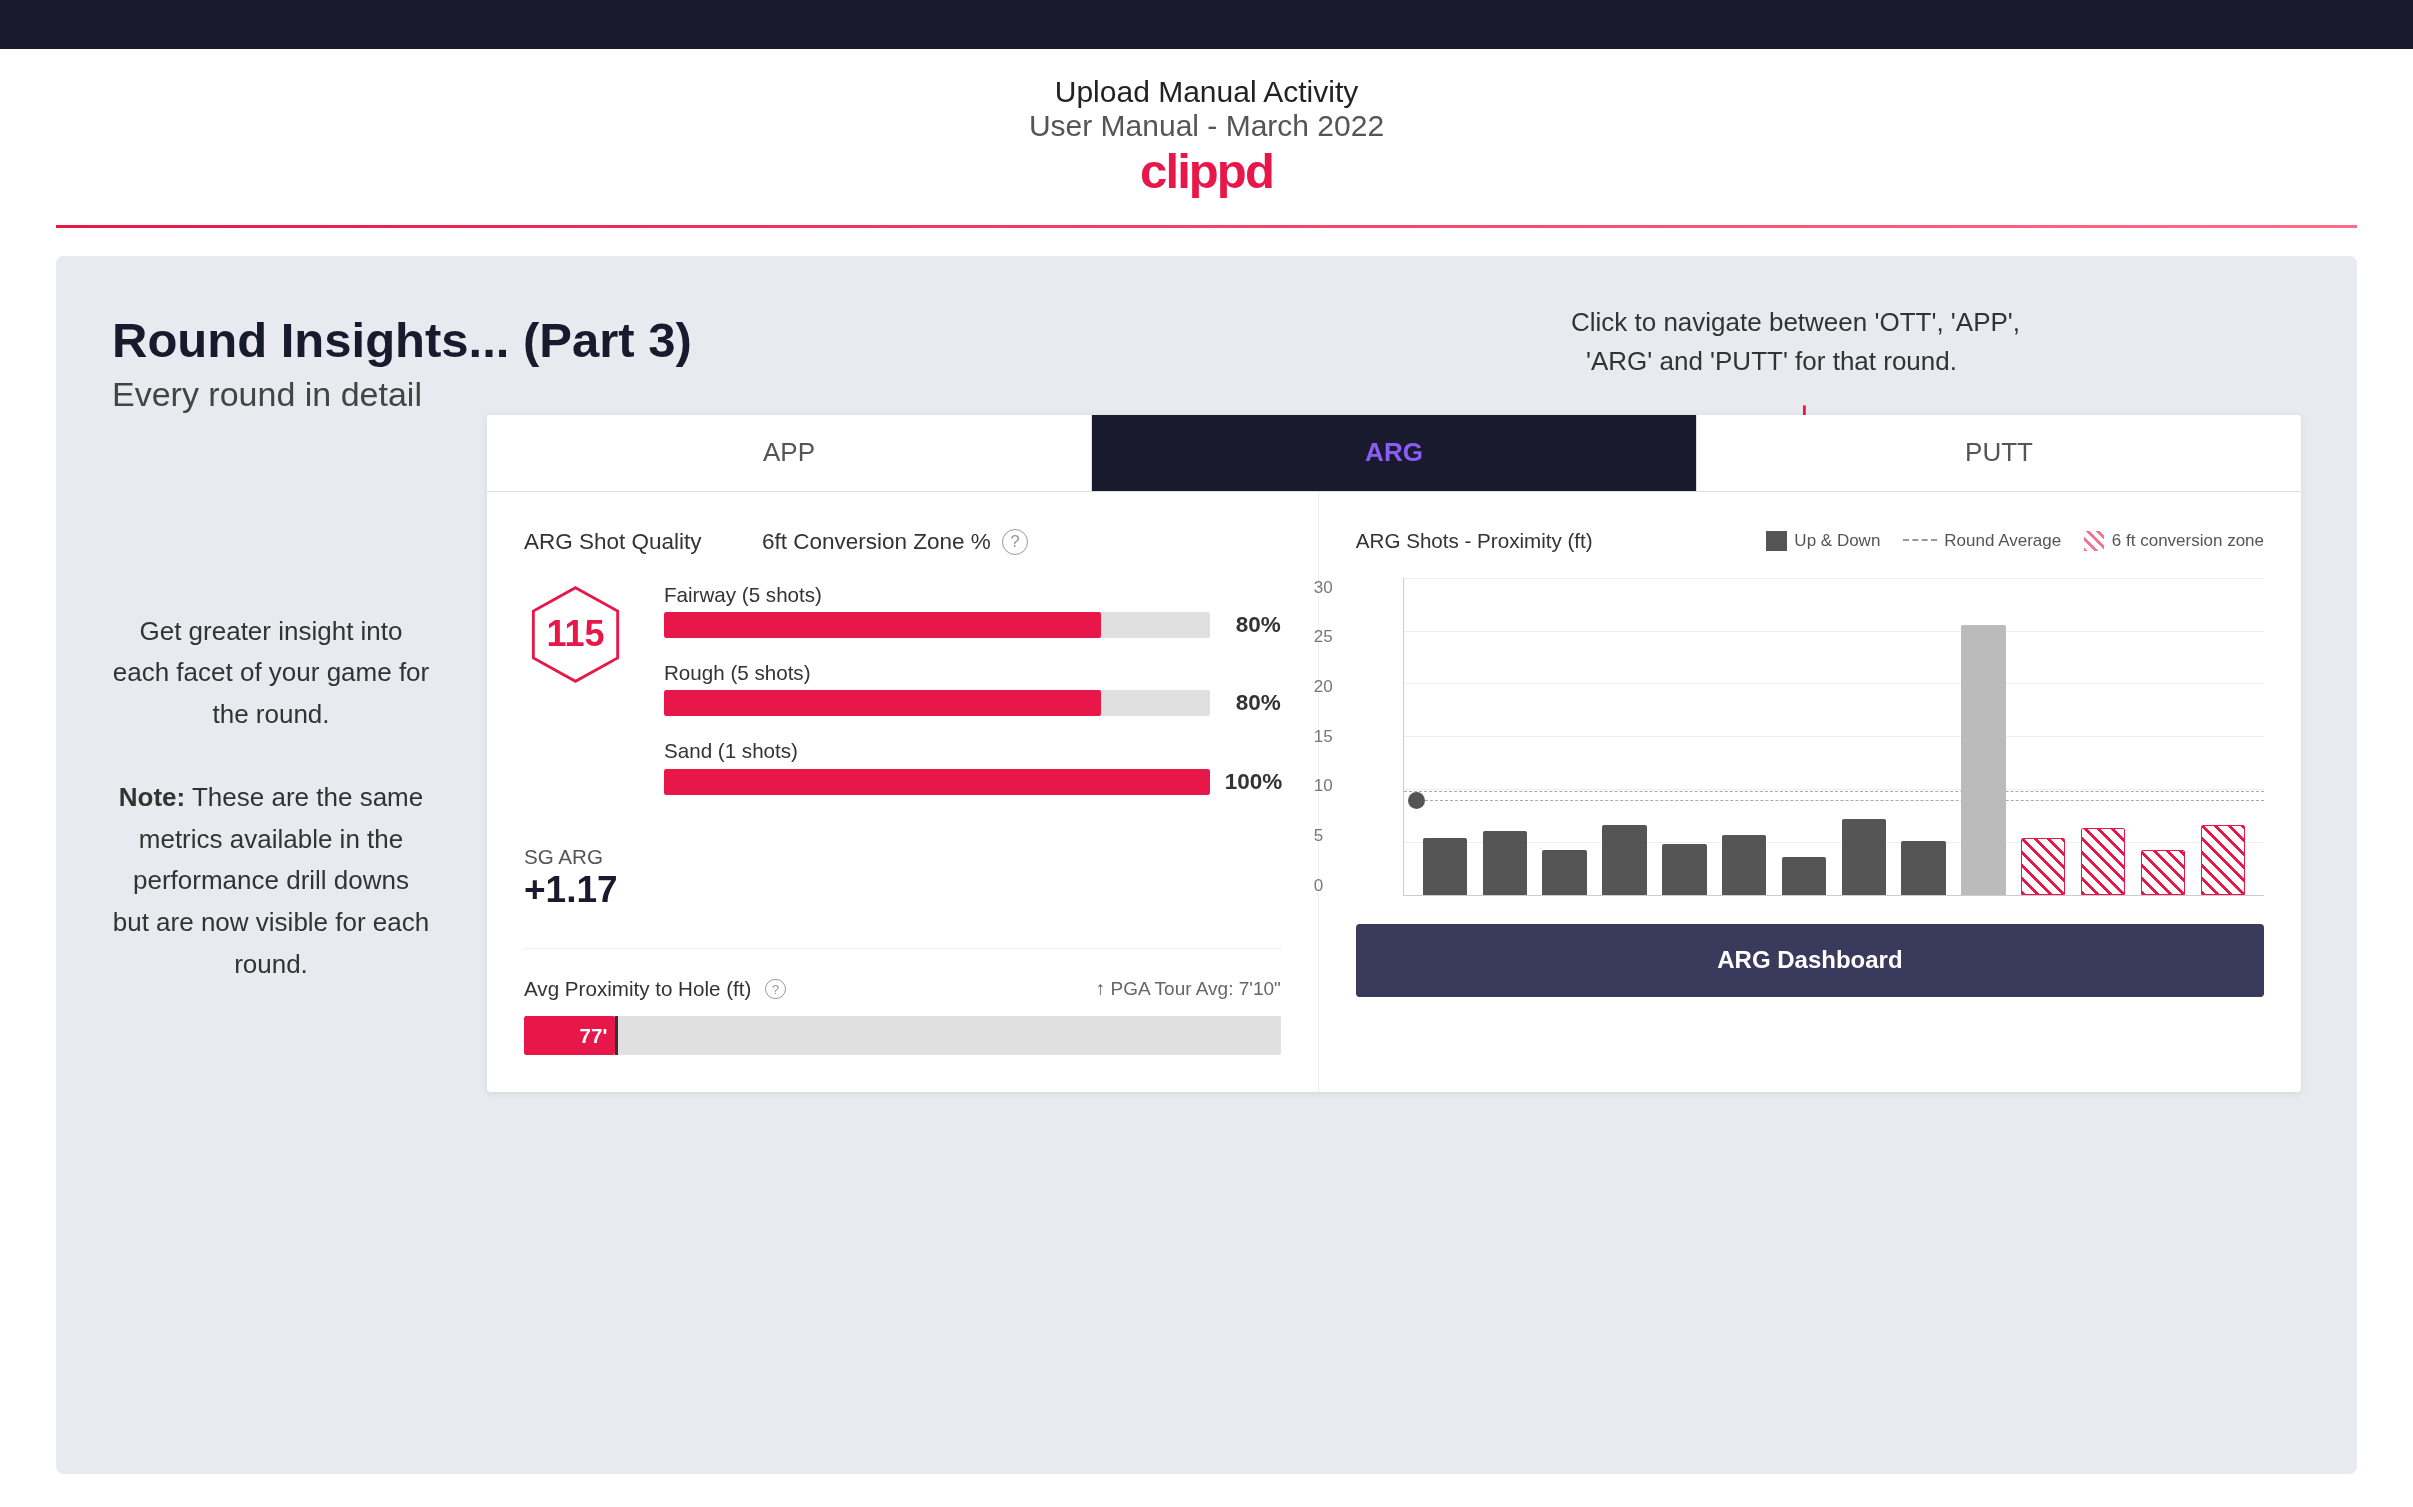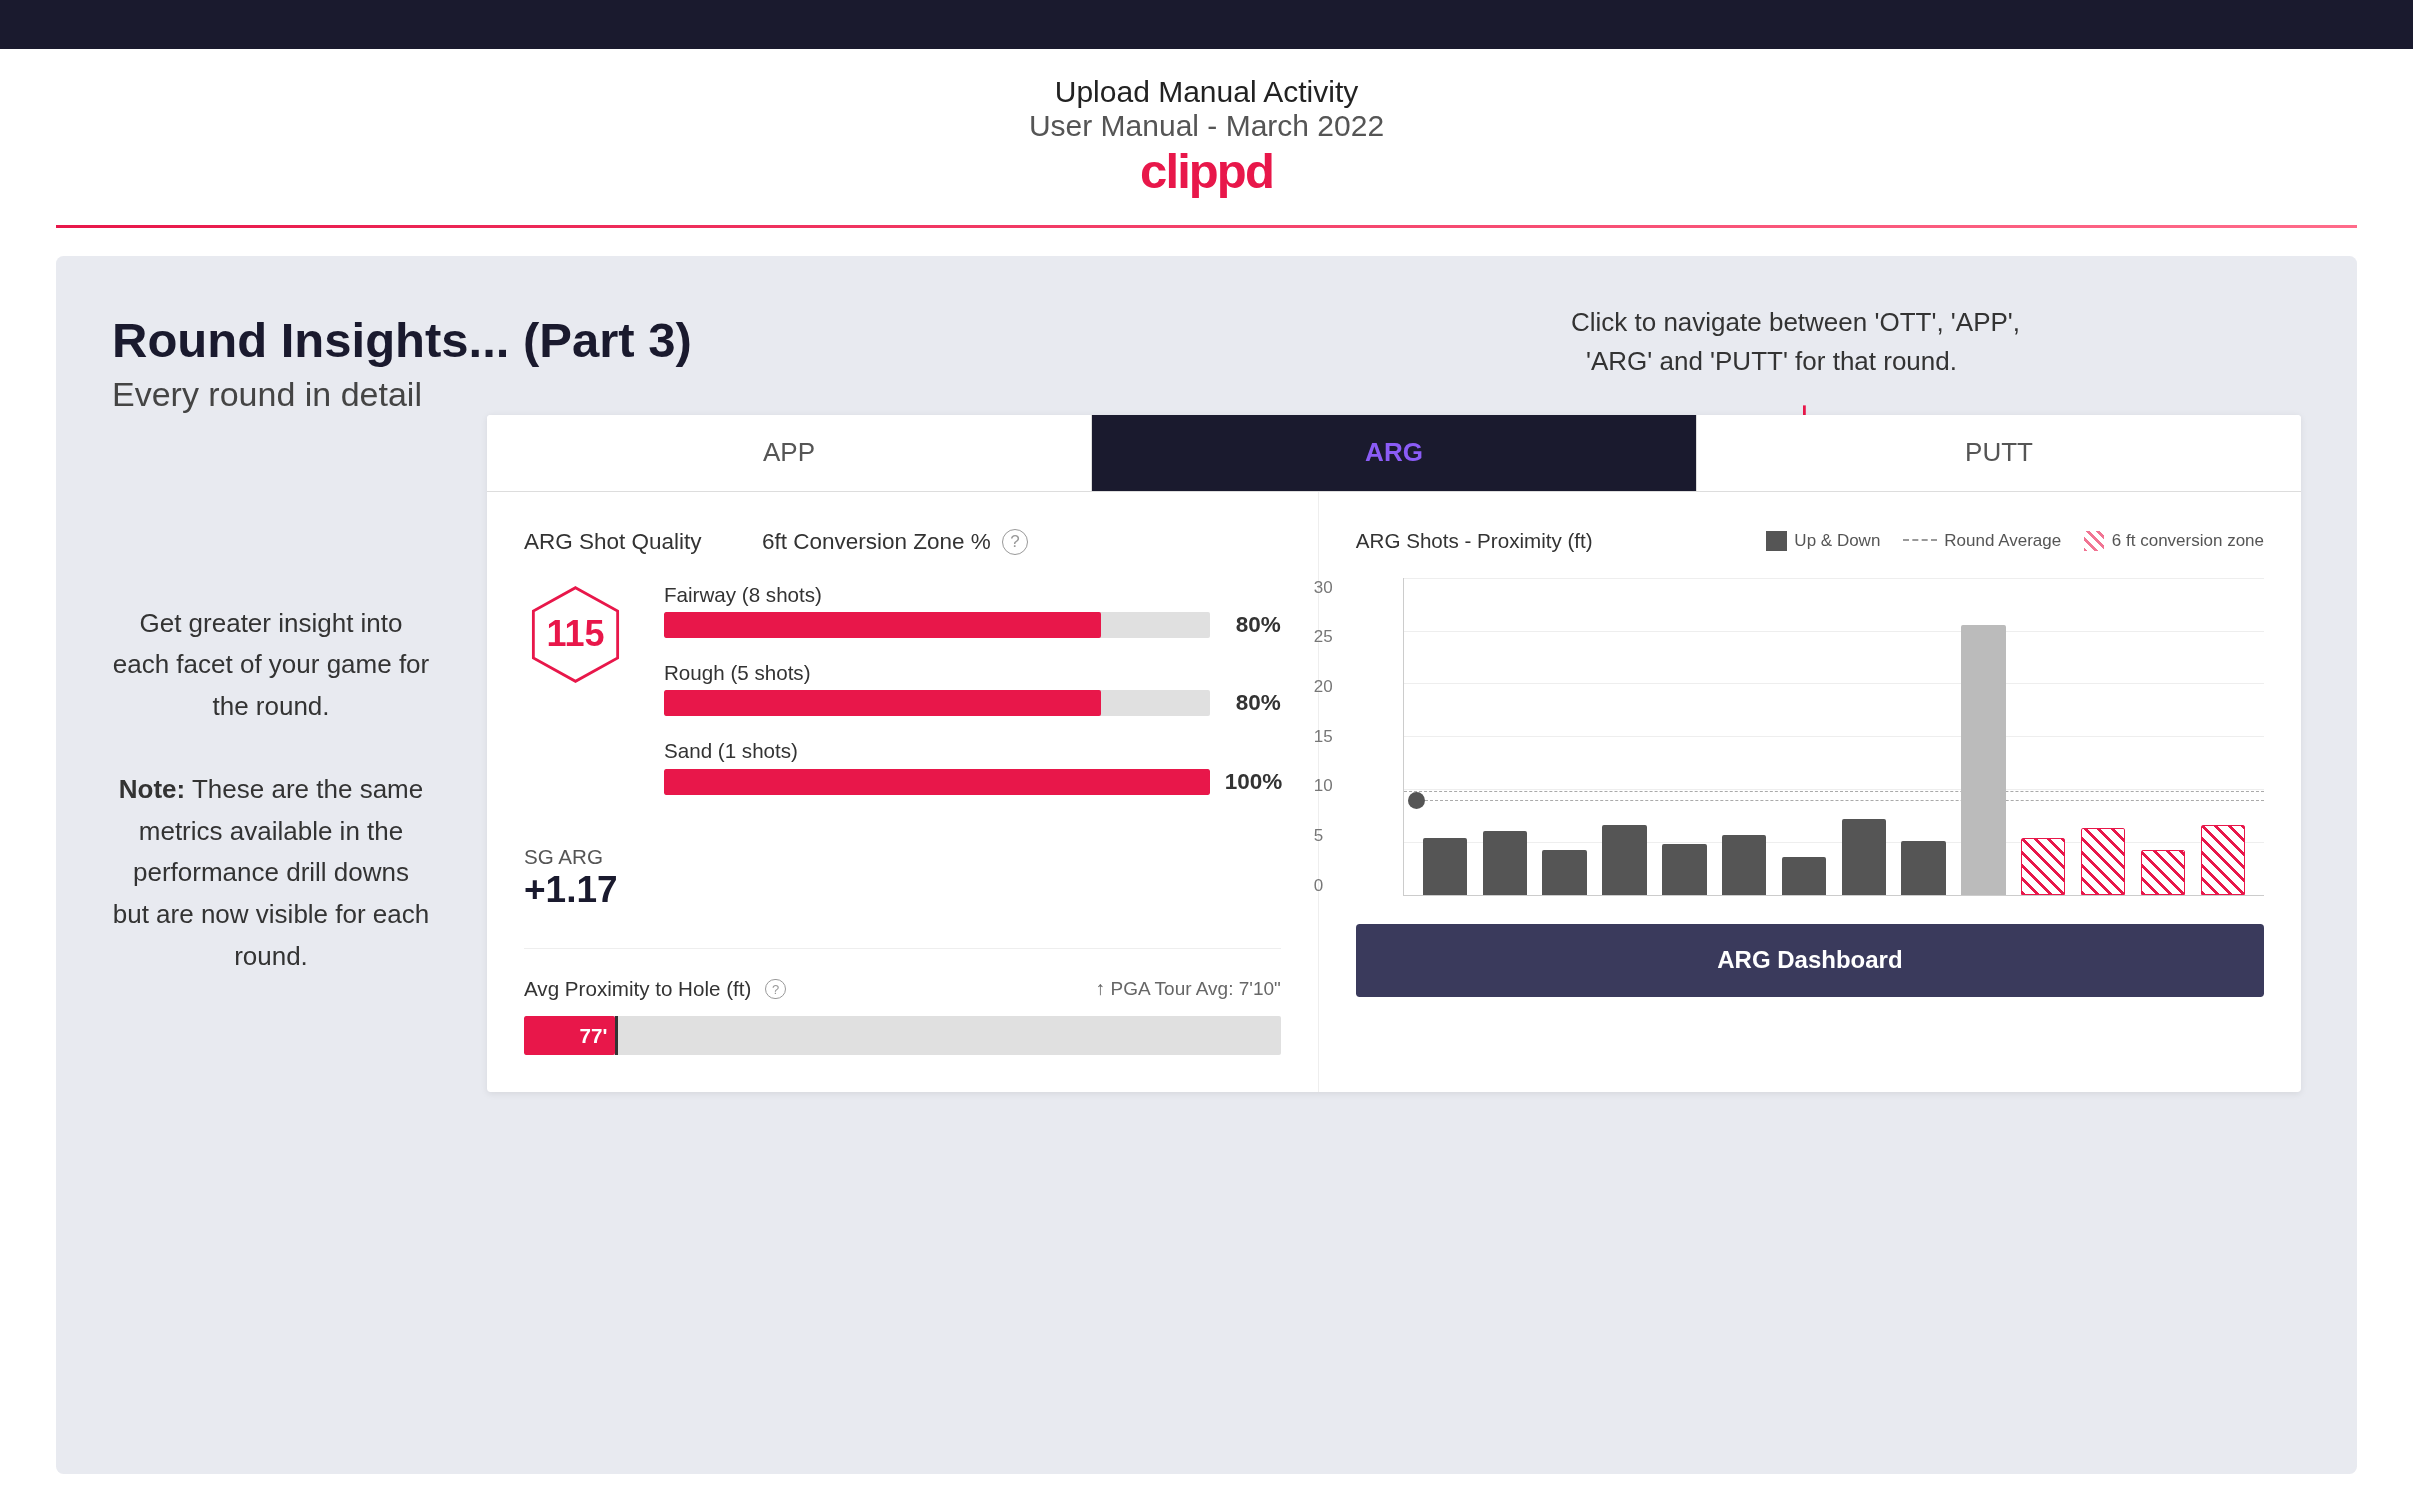--- a/index.html
+++ b/index.html
@@ -89,21 +89,21 @@
     .arrow-container {
       position: absolute;
       top: 140px;
       right: 487px;
     }
 
     
     .left-panel {
       position: absolute;
       left: 56px;
-      top: 347px;
+      top: 355px;
       width: 318px;
       font-size: 26px;
       color: #333;
       text-align: center;
       line-height: 1.6;
     }
     .left-panel strong {
       font-weight: 700;
     }
 
@@ -549,21 +549,21 @@
           <div class="hex-badge">
             <svg width="103" height="103" viewBox="0 0 110 110">
               <polygon points="55,5 100,30 100,80 55,105 10,80 10,30" fill="none" stroke="#e8174a" stroke-width="3"></polygon>
             </svg>
             <span class="hex-number">115</span>
           </div>
 
           <div class="shot-bars">
 
             <div class="shot-bar-row">
-              <div class="shot-bar-label">Fairway (8 shots)</div>
+              <div class="shot-bar-label">Fairway (5 shots)</div>
               <div class="shot-bar-track">
                 <div class="bar-container">
                   <div class="bar-fill" style="width:80%;"></div>
                 </div>
                 <span class="bar-pct">80%</span>
               </div>
             </div>
 
             <div class="shot-bar-row">
               <div class="shot-bar-label">Rough (5 shots)</div>

